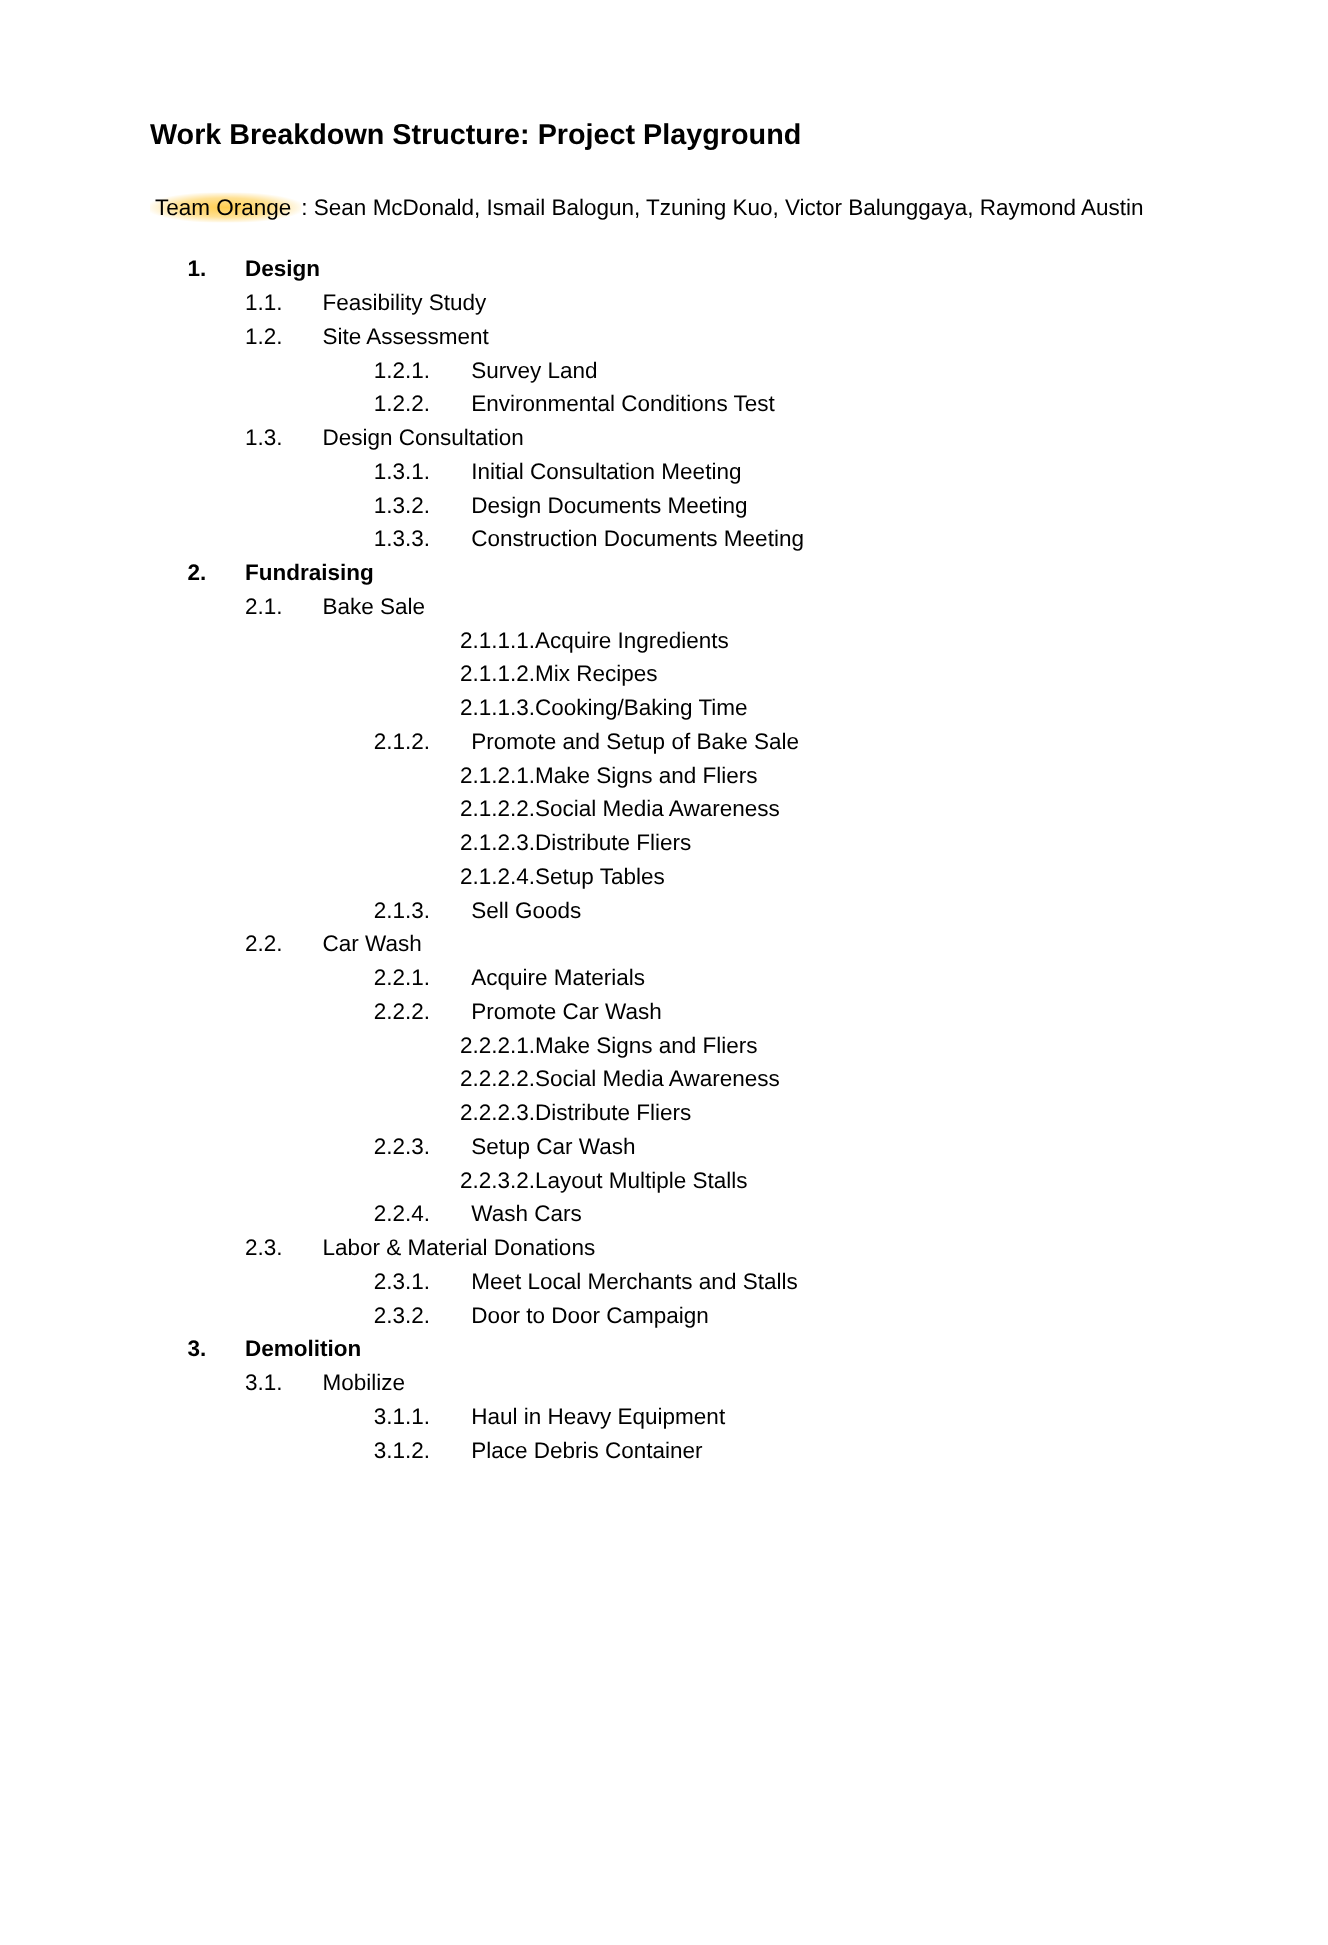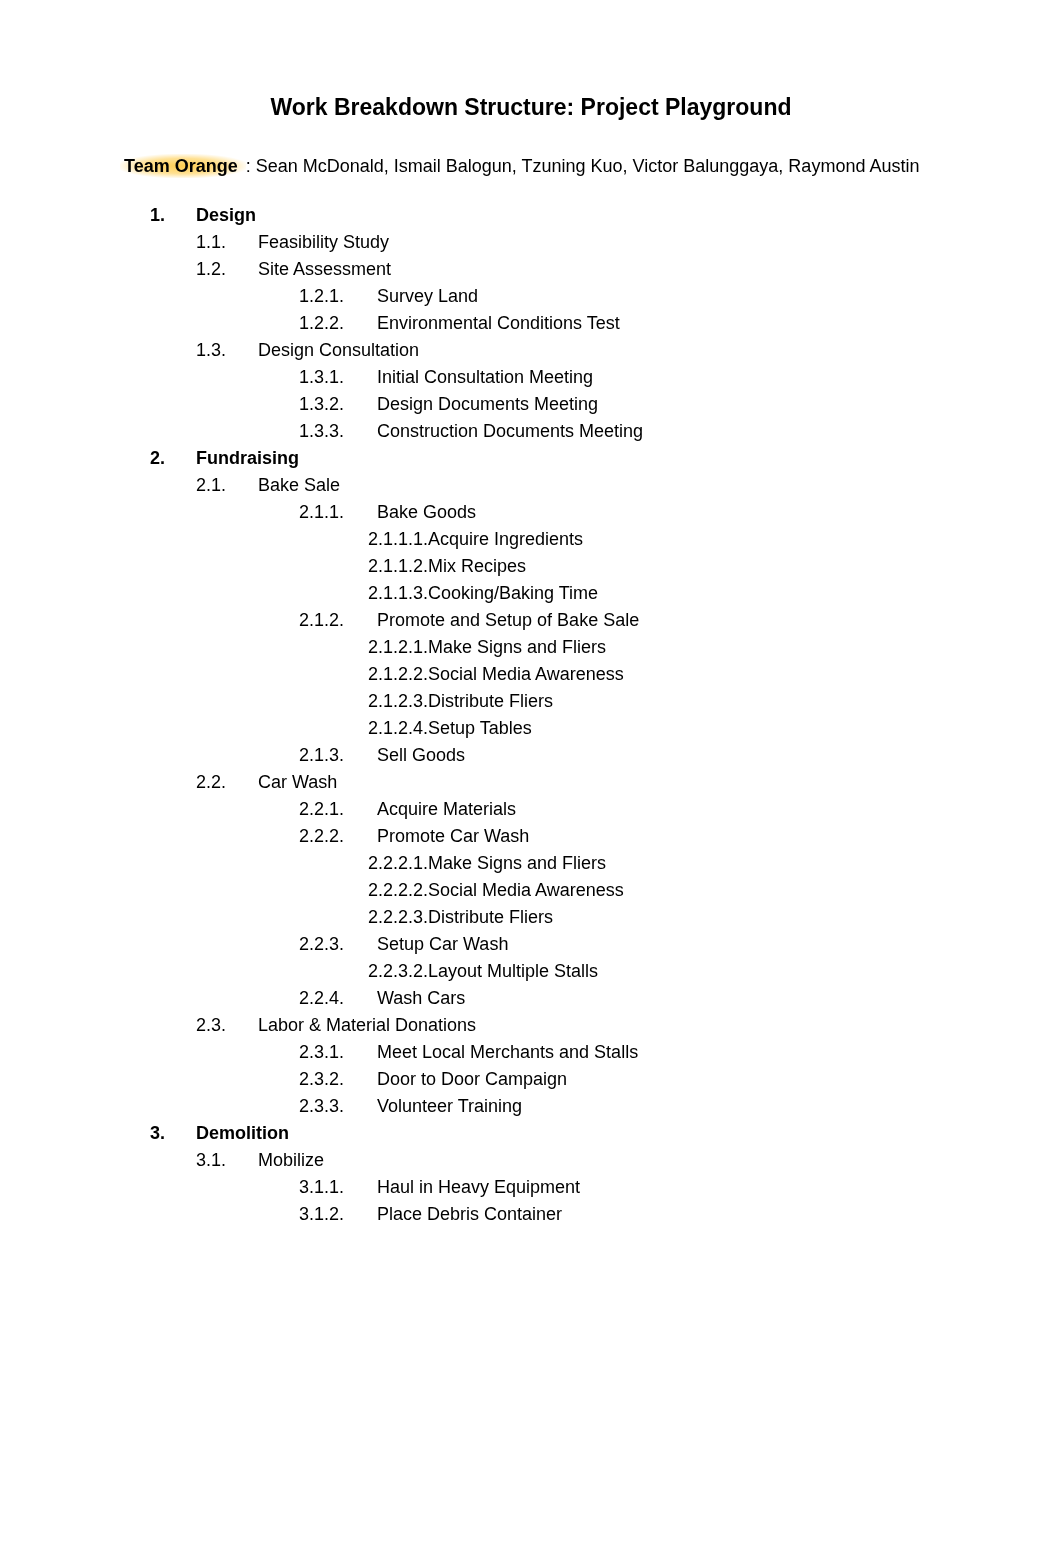--- a/index.html
+++ b/index.html
@@ -11,33 +11,33 @@
       font-family: Arial, Helvetica, sans-serif;
       background: #ffffff;
       width: 1062px;
       height: 1556px;
       padding: 90px 120px 90px 120px;
       color: #000000;
       font-size: 18px;
       line-height: 1.5;
     }
     .title {
-      text-align: center;
+      text-align: left;
       font-weight: bold;
       font-size: 23px;
       margin-bottom: 28px;
     }
     .team-line {
       margin-bottom: 22px;
     }
     .highlight {
       background: radial-gradient(ellipse at center, rgba(255, 200, 60, 0.9) 0%, rgba(255, 200, 60, 0.55) 45%, rgba(255, 200, 60, 0) 75%);
       padding: 2px 8px 2px 4px;
       border-radius: 6px;
-      font-weight: bold;
+      font-weight: normal;
       margin-top: 20px;
     }
     .list-root {
       padding-left: 30px;
     }
     .l1-row {
       display: flex;
       font-weight: bold;
     }
     .l1-num {
@@ -128,24 +128,20 @@
     <div class="l1-row" style="font-weight: bold;">
       <span class="l1-num">2.</span>
       <span>Fundraising</span>
     </div>
     <div class="l2-wrap">
       <div class="l2-row">
         <span class="l2-num">2.1.</span>
         <span>Bake Sale</span>
       </div>
       <div class="l3-wrap">
-        <div class="l3-row">
-          <span class="l3-num">2.1.1.</span>
-          <span>Bake Goods</span>
-        </div>
         <div class="l4-wrap">
           <div class="l4-row">
             <span class="l4-num">2.1.1.1.</span>
             <span>Acquire Ingredients</span>
           </div>
           <div class="l4-row">
             <span class="l4-num">2.1.1.2.</span>
             <span>Mix Recipes</span>
           </div>
           <div class="l4-row">
@@ -227,24 +223,20 @@
         <span>Labor &amp; Material Donations</span>
       </div>
       <div class="l3-wrap">
         <div class="l3-row">
           <span class="l3-num">2.3.1.</span>
           <span>Meet Local Merchants and Stalls</span>
         </div>
         <div class="l3-row">
           <span class="l3-num">2.3.2.</span>
           <span>Door to Door Campaign</span>
-        </div>
-        <div class="l3-row">
-          <span class="l3-num">2.3.3.</span>
-          <span>Volunteer Training</span>
         </div>
       </div>
     </div>
     <div class="l1-row" style="font-weight: bold;">
       <span class="l1-num">3.</span>
       <span>Demolition</span>
     </div>
     <div class="l2-wrap">
       <div class="l2-row">
         <span class="l2-num">3.1.</span>

